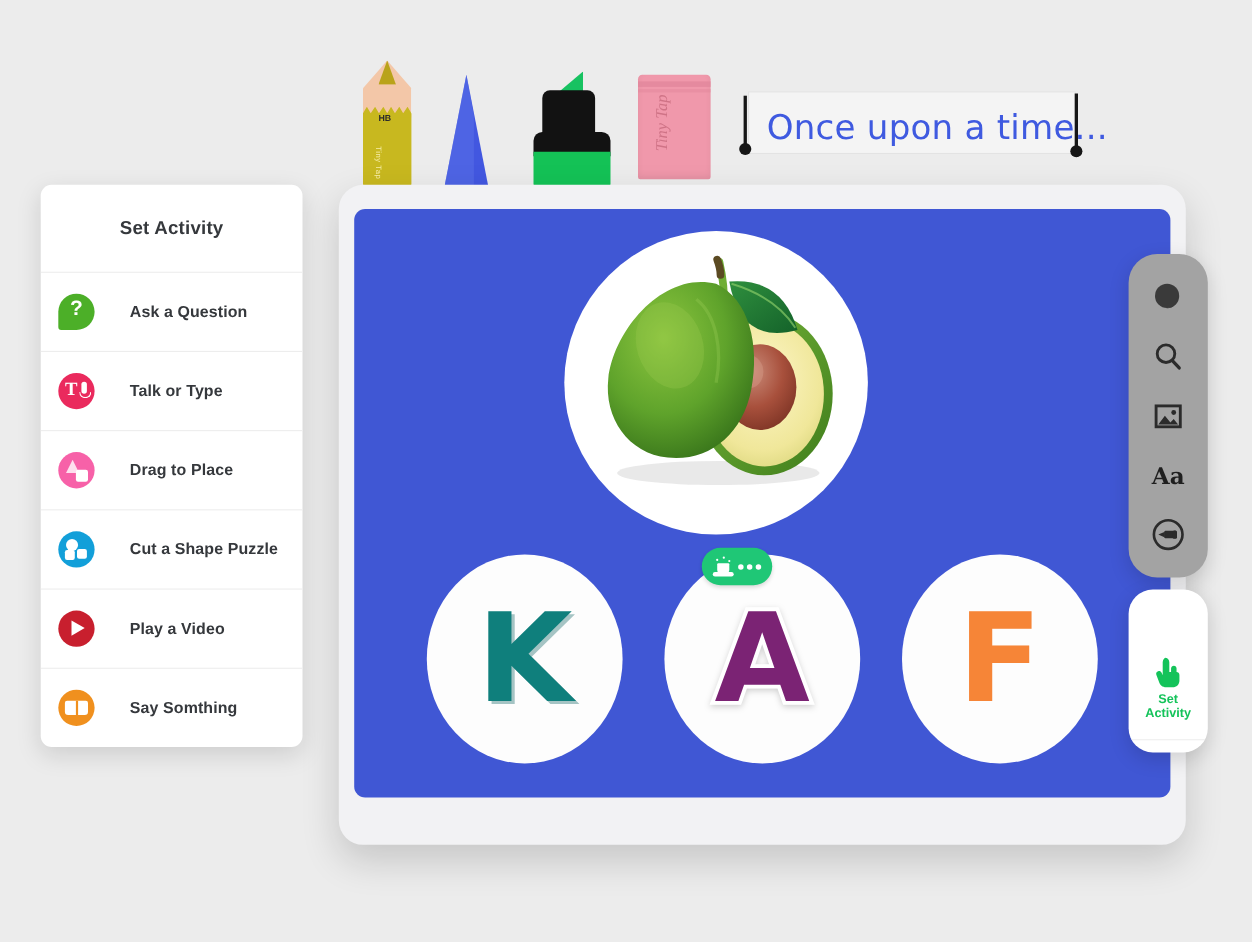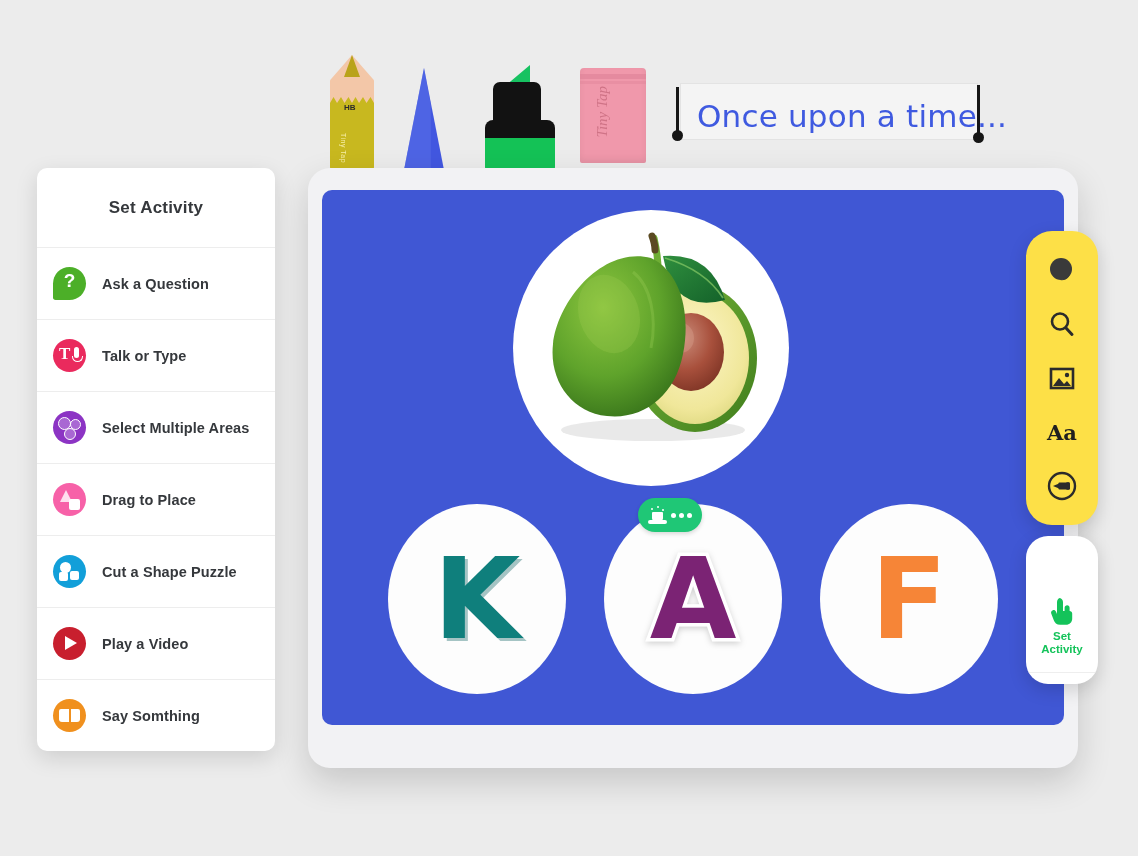--- a/index.html
+++ b/index.html
@@ -110,21 +110,21 @@
   }
   .sb-title{
     height:79px;display:flex;align-items:center;justify-content:center;
     font-size:17px;font-weight:bold;color:#35383c;letter-spacing:.2px;
   }
   .sb-item{
     height:72px;display:flex;align-items:center;padding:0 16px;
     border-top:1px solid #ededed;box-sizing:border-box;cursor:pointer;
   }
   .sb-ico{width:33px;height:33px;border-radius:50%;flex:0 0 33px;position:relative;}
-  .sb-label{margin-left:16px;font-size:14.5px;font-weight:bold;color:#35383c;letter-spacing:.1px;}
+  .sb-label{margin-left:32px;font-size:14.5px;font-weight:bold;color:#35383c;letter-spacing:.1px;}
 
   
   .ico-q{background:#4caf28;border-radius:50% 50% 50% 8%;}
   .ico-q:after{content:"?";position:absolute;left:0;right:0;top:3px;text-align:center;
     color:#fff;font-size:19px;font-weight:bold;font-family:"Liberation Sans",sans-serif;}
   .ico-t{background:#ea2a5d;}
   .ico-t:after{content:"T";position:absolute;left:6px;top:5px;color:#fff;font-size:17px;
     font-weight:bold;font-family:"Liberation Serif",serif;}
   .ico-t .mic{position:absolute;right:7px;top:8px;width:5px;height:11px;background:#fff;border-radius:3px;}
   .ico-t .mic:after{content:"";position:absolute;left:-2px;bottom:-4px;width:9px;height:5px;
@@ -190,21 +190,21 @@
   .badge .hat{position:relative;width:19px;height:17px;}
   .badge .hat .brim{position:absolute;bottom:0;left:0;width:19px;height:4px;background:#fff;border-radius:2px;}
   .badge .hat .cup{position:absolute;bottom:3px;left:4px;width:11px;height:9px;background:#fff;border-radius:1px 1px 3px 3px;}
   .badge .hat .sp{position:absolute;width:2.4px;height:2.4px;border-radius:50%;background:#fff;}
   .badge .dots{display:flex;gap:3px;}
   .badge .dots i{width:5px;height:5px;border-radius:50%;background:#fff;display:block;}
 
   
   .rtoolbar{
     position:absolute;left:1026px;top:231px;width:72px;height:294px;
-    background:#fde047;border-radius:26px;box-shadow:0 6px 18px rgba(0,0,0,.15);
+    background:#a3a3a3;border-radius:26px;box-shadow:0 6px 18px rgba(0,0,0,.15);
     display:flex;flex-direction:column;align-items:center;justify-content:space-around;
     padding:12px 0;box-sizing:border-box;z-index:8;
   }
   .rt-btn{width:46px;height:42px;display:flex;align-items:center;justify-content:center;cursor:pointer;}
 
   .rtoolbar2{
     position:absolute;left:1026px;top:536px;width:72px;height:148px;
     background:#fff;border-radius:22px;box-shadow:0 6px 18px rgba(0,0,0,.15);
     z-index:8;overflow:hidden;
   }
@@ -266,28 +266,20 @@
     <span class="sb-label">Ask a Question</span>
   </div>
 
   <div class="sb-item">
     <div class="sb-ico ico-t">
         <span class="mic"></span>
       </div>
     <span class="sb-label">Talk or Type</span>
   </div>
 
-  <div class="sb-item">
-    <div class="sb-ico ico-sel">
-      <span class="c c1"></span>
-        <span class="c c2"></span>
-        <span class="c c3"></span>
-    </div>
-    <span class="sb-label">Select Multiple Areas</span>
-  </div>
 
   <div class="sb-item">
     <div class="sb-ico ico-drag">
       <span class="d1"></span>
         <span class="d2"></span>
     </div>
     <span class="sb-label">Drag to Place</span>
   </div>
 
   <div class="sb-item">

